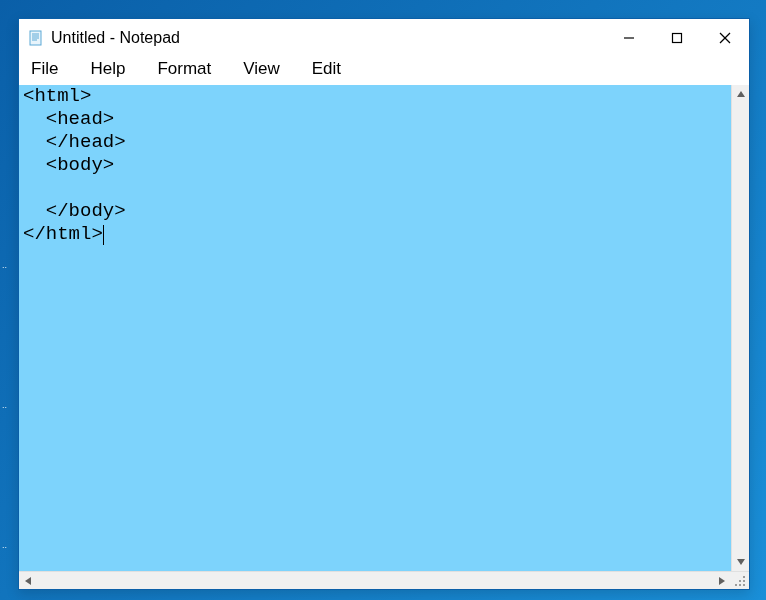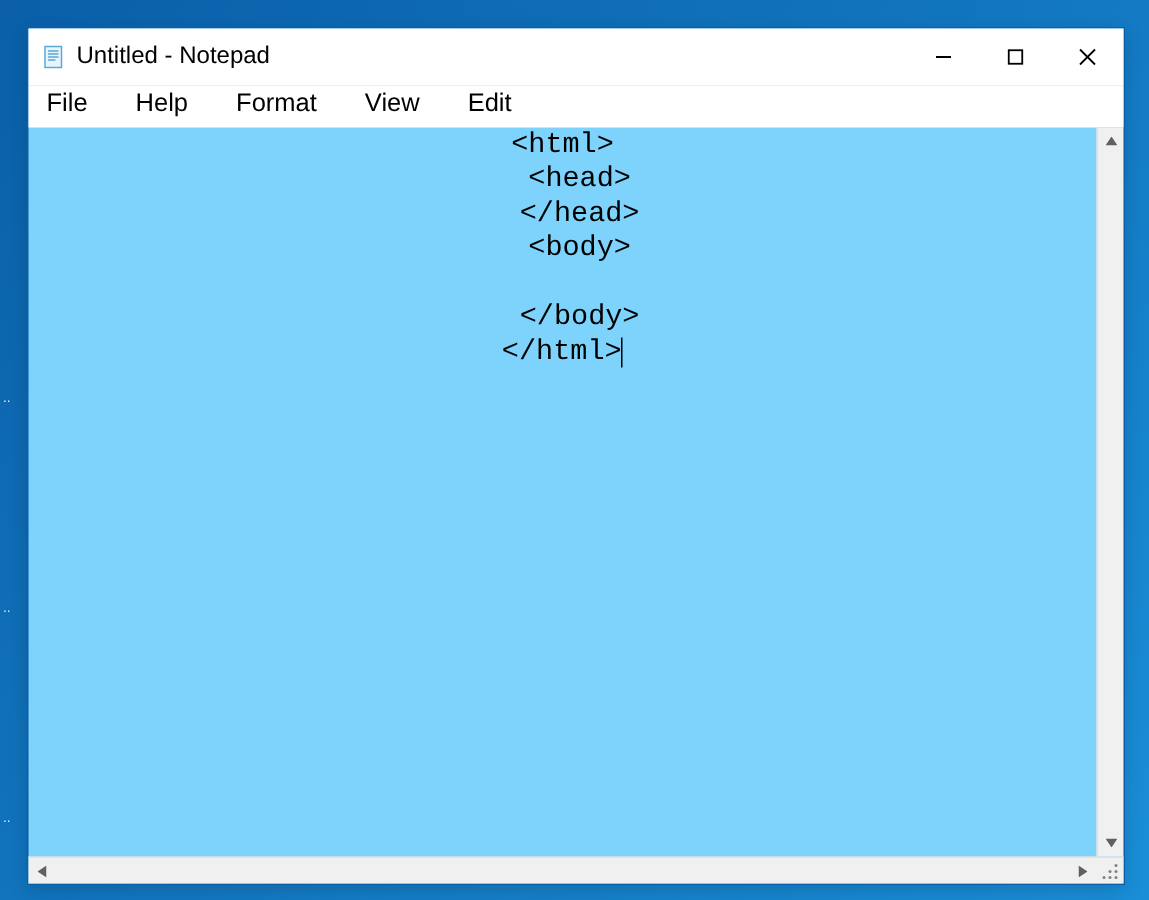--- a/index.html
+++ b/index.html
@@ -88,21 +88,20 @@
     .menu-item {
       padding: 2px 6px;
       cursor: pointer;
       color: #000;
     }
     .editor-wrap {
       flex: 1;
       position: relative;
       display: flex;
       overflow: hidden;
-      text-align: center;
     }
     .editor {
       flex: 1;
       border: none;
       outline: none;
       resize: none;
       font-family: Consolas, "Courier New", monospace;
       font-size: 19px;
       line-height: 23px;
       padding: 0 4px;

